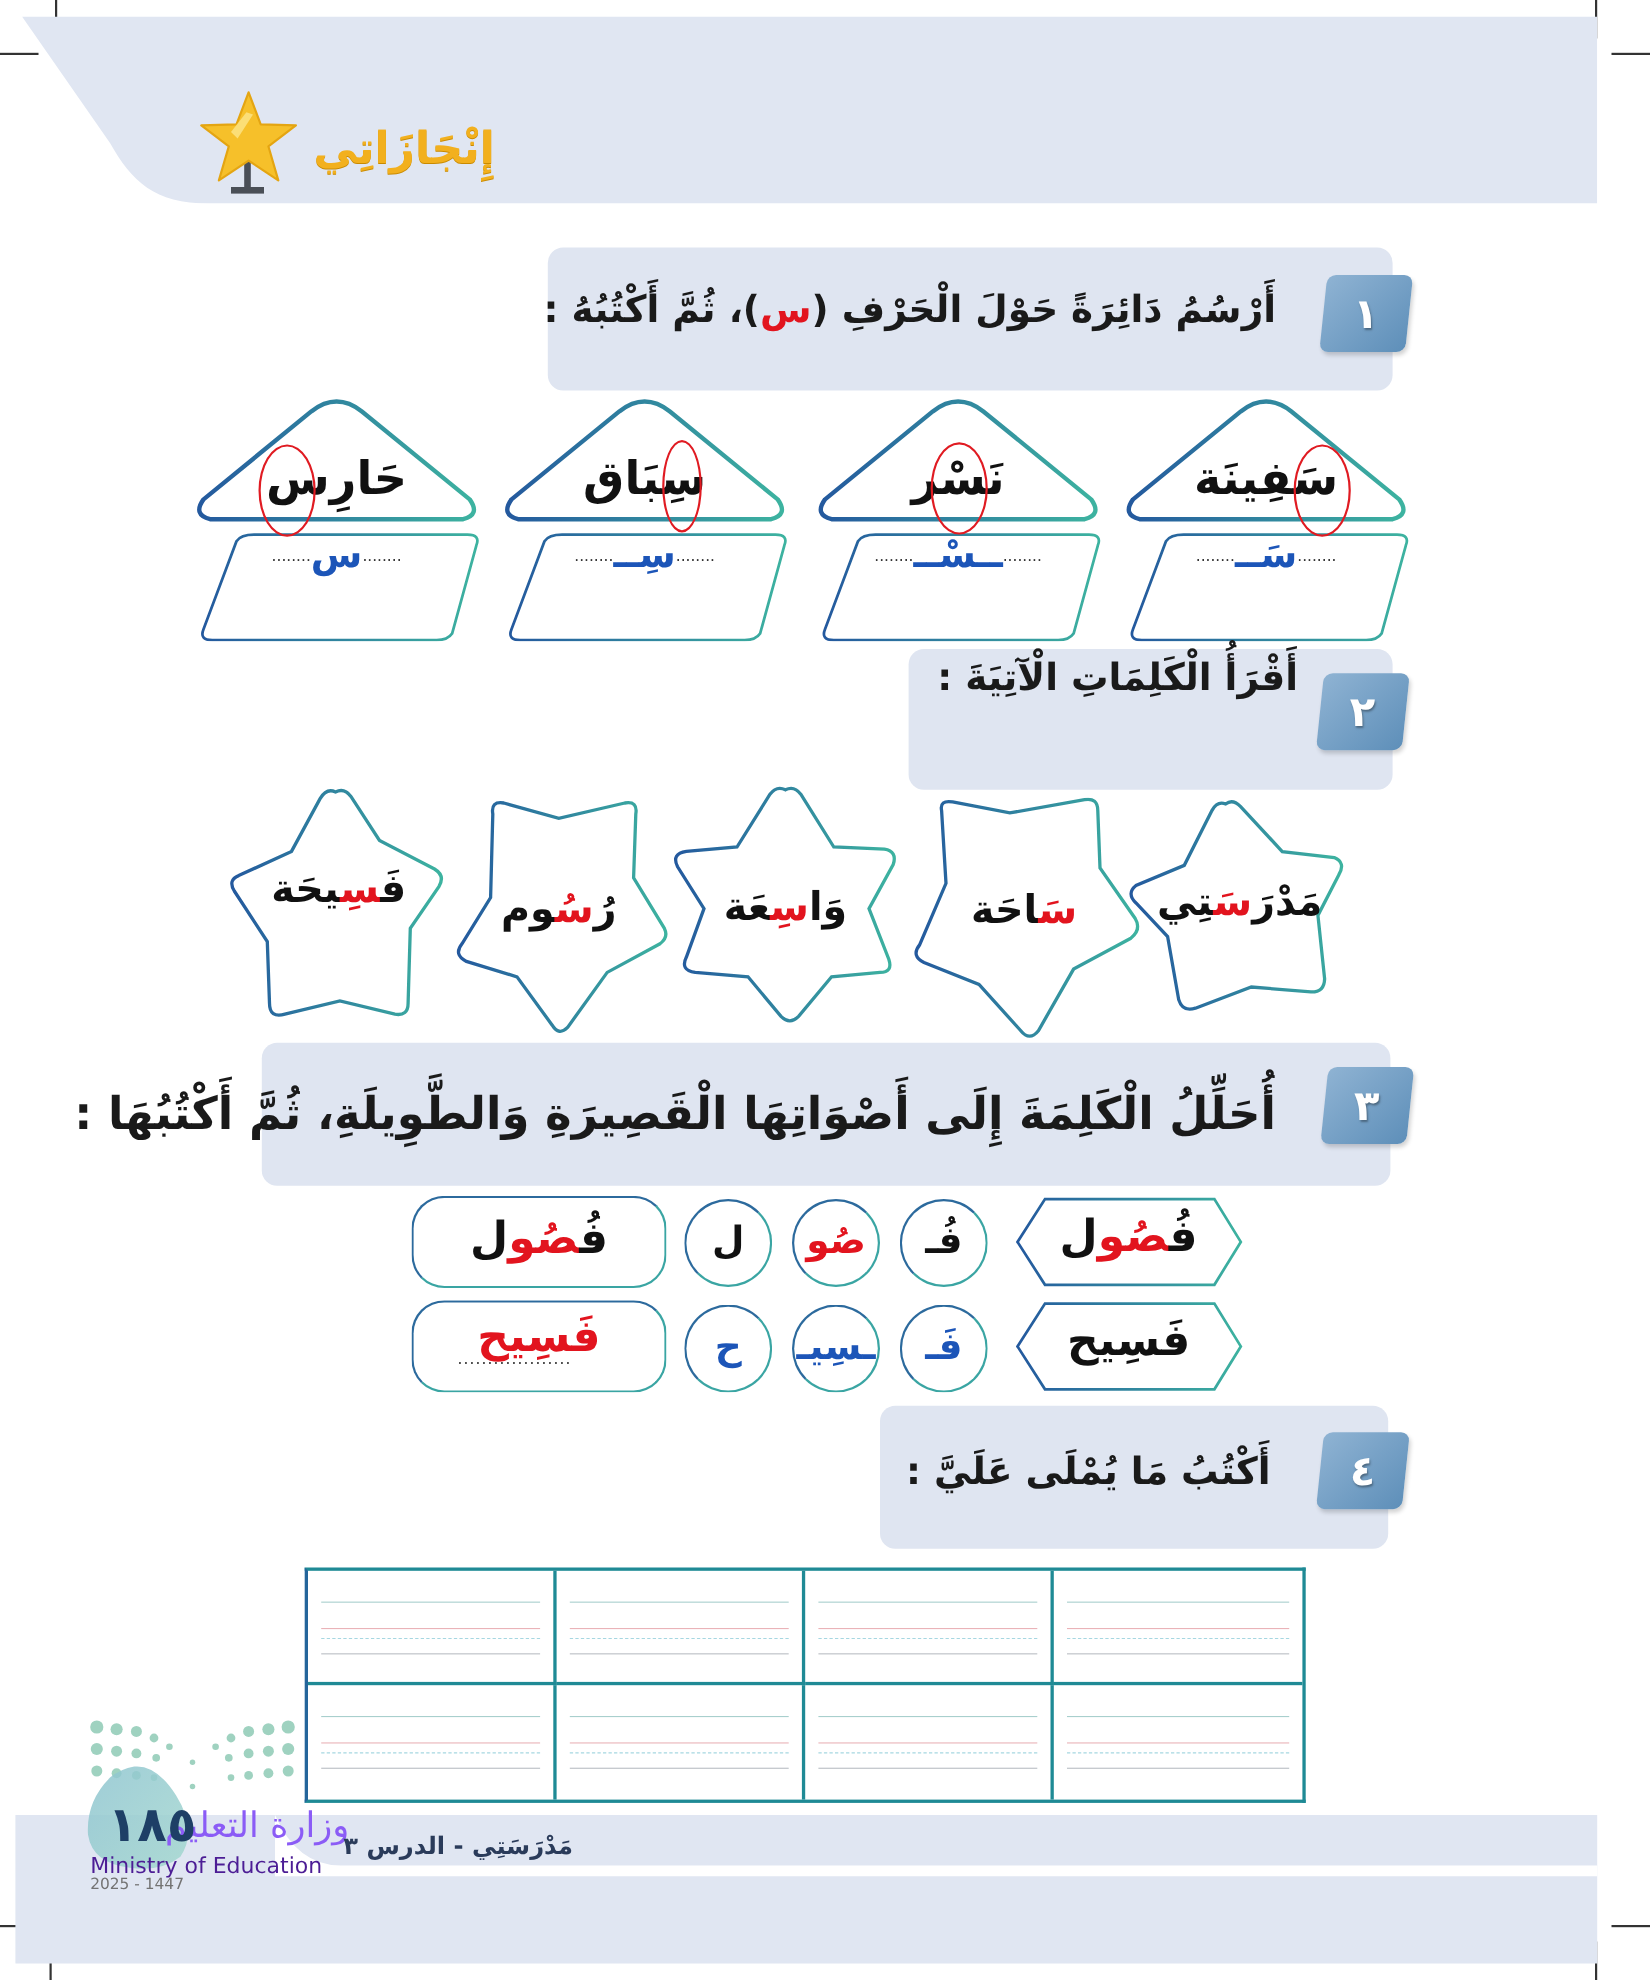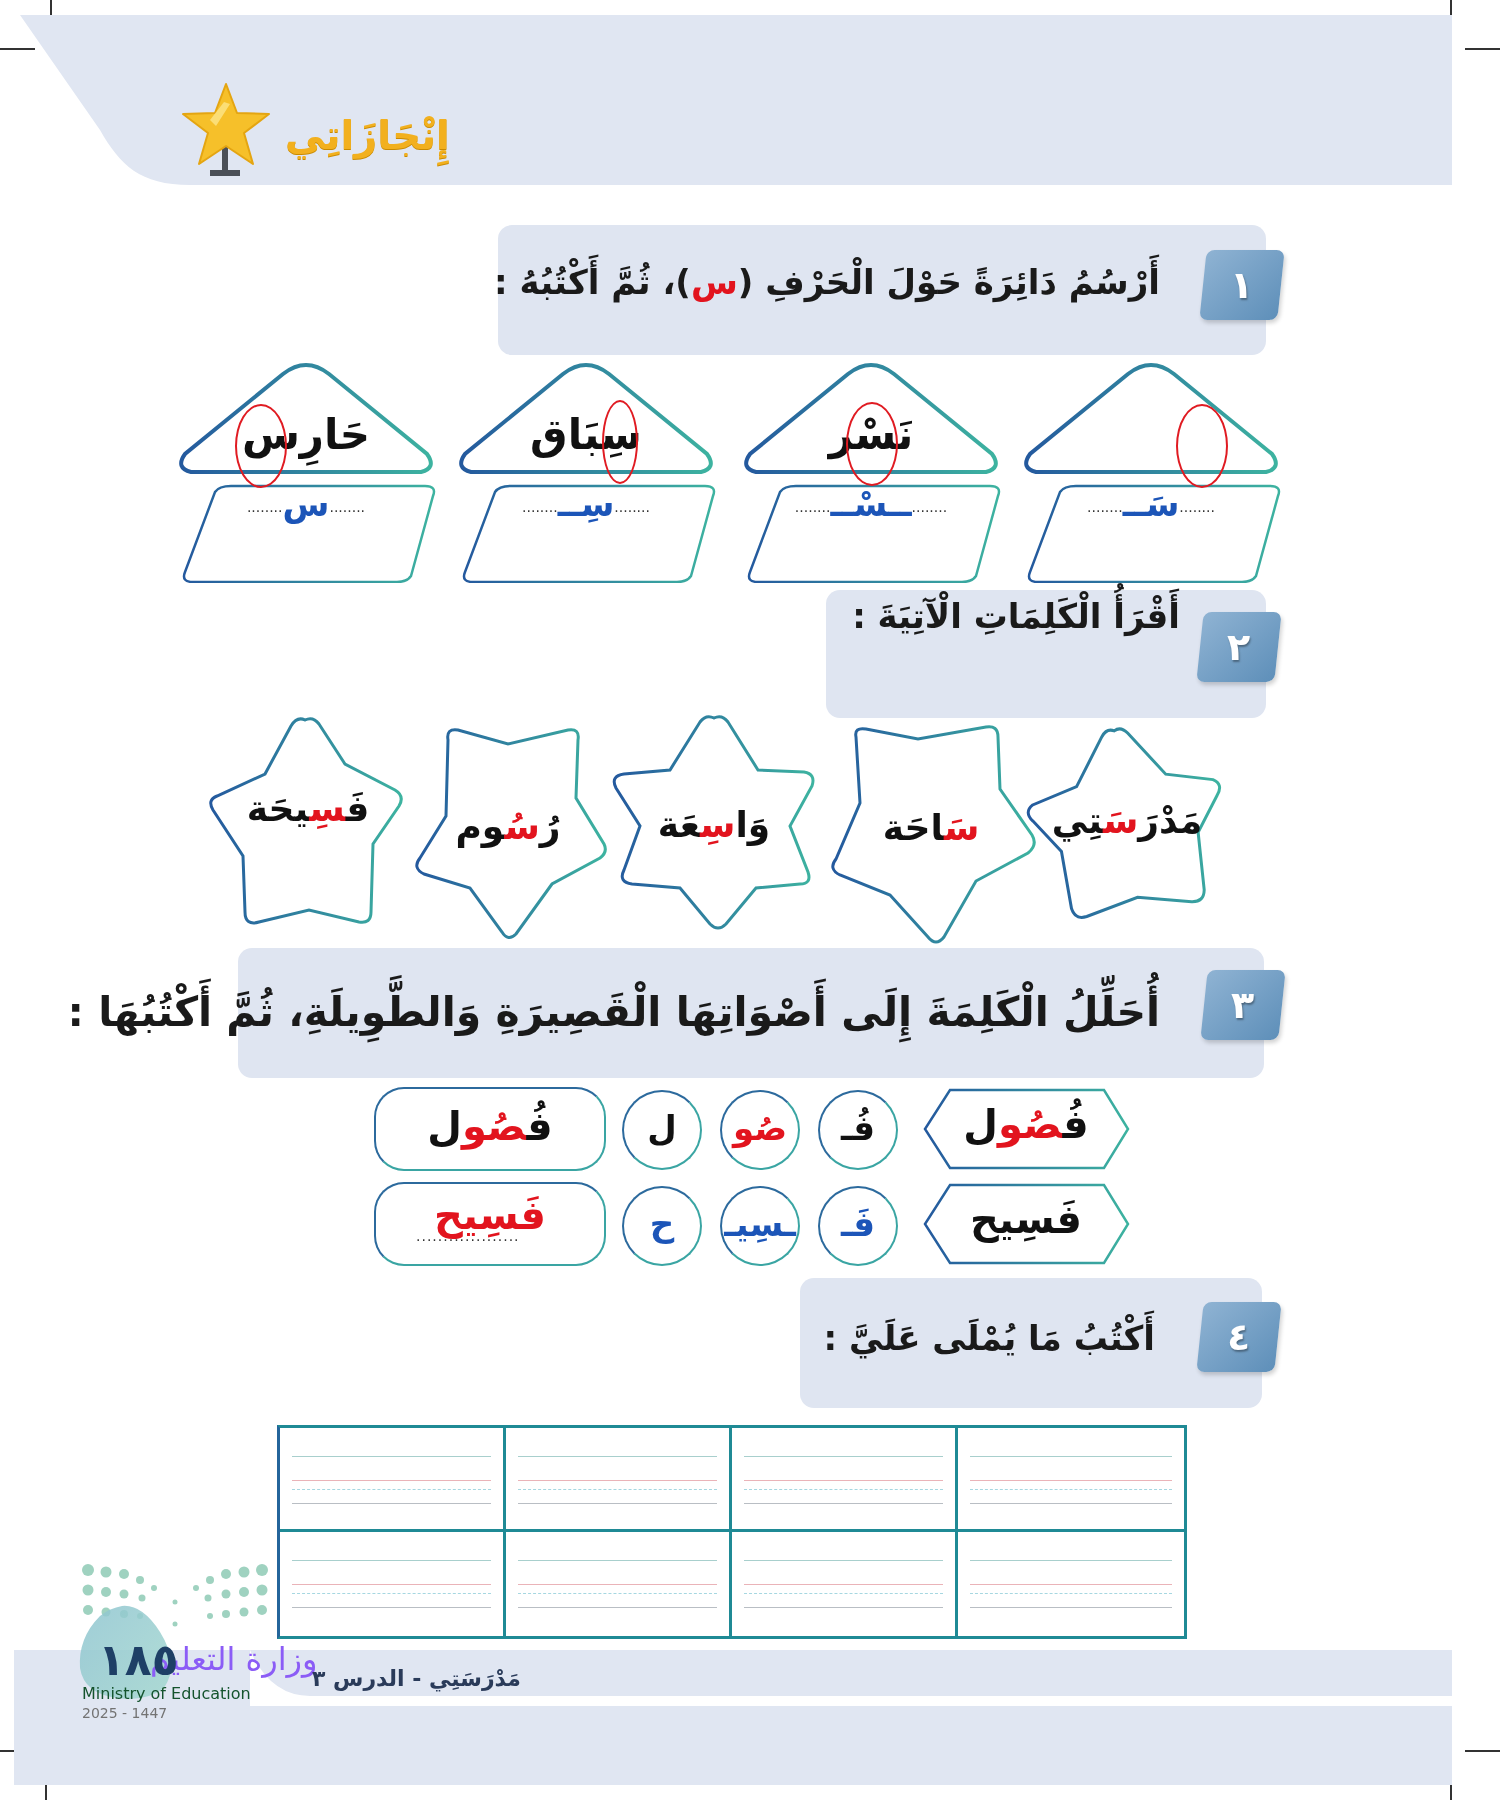--- a/index.html
+++ b/index.html
@@ -118,21 +118,21 @@
     position: absolute; left: 98px; top: 1634px;
     font-family: "DejaVu Sans", sans-serif; font-weight: bold; font-size: 44px; color: #1e3f66;
     direction: rtl;
   }
   .moe-ar {
     position: absolute; left: 150px; top: 1640px;
     font-family: "DejaVu Sans", sans-serif; font-size: 32px; color: #8b5cf6; direction: rtl;
   }
   .moe-en {
     position: absolute; left: 82px; top: 1684px;
-    font-family: "DejaVu Sans", sans-serif; font-size: 16px; color: #14532d;
+    font-family: "DejaVu Sans", sans-serif; font-size: 20px; color: #4c1d95;
   }
   .moe-year {
     position: absolute; left: 82px; top: 1705px;
     font-family: "DejaVu Sans", sans-serif; font-size: 14px; color: #737373;
   }
 </style>
 </head>
 <body>
 
 <div class="crop" style="left:50px;top:0;width:1.5px;height:35px;"></div>
@@ -167,20 +167,21 @@
   <svg width="262" height="225" viewBox="0 0 262 225" style="position:absolute;left:0;top:0">
     <defs>
       <linearGradient id="g1" x1="0" x2="1">
           <stop offset="0" stop-color="#24599e"></stop>
           <stop offset="1" stop-color="#3db3a0"></stop>
         </linearGradient>
     </defs>
     <path d="M108 16 Q131 -2 154 16 L252 96 Q262 110 246 114 H16 Q0 110 10 96 Z" fill="#fff" stroke="url(#g1)" stroke-width="4"></path>
     <path d="M40 134 Q44 128 56 128 H250 Q262 128 258 138 L236 218 Q232 224 222 224 H18 Q6 224 10 214 Z" fill="#fff" stroke="url(#g1)" stroke-width="2.5"></path>
   </svg>
+  <div class="tri-word">سَفِينَة</div>
   <div class="tri-circle" style="left:156px;top:46px;"></div>
   <div class="tri-answer"><span class="dots">........</span><span>سَــ</span><span class="dots">........</span></div>
 </div>
 
 <div class="tri-card" style="left:740px;top:358px;">
   <svg width="262" height="225" viewBox="0 0 262 225" style="position:absolute;left:0;top:0">
     <path d="M108 16 Q131 -2 154 16 L252 96 Q262 110 246 114 H16 Q0 110 10 96 Z" fill="#fff" stroke="url(#g1)" stroke-width="4"></path>
     <path d="M40 134 Q44 128 56 128 H250 Q262 128 258 138 L236 218 Q232 224 222 224 H18 Q6 224 10 214 Z" fill="#fff" stroke="url(#g1)" stroke-width="2.5"></path>
   </svg>
   <div class="tri-word">نَسْر</div>

